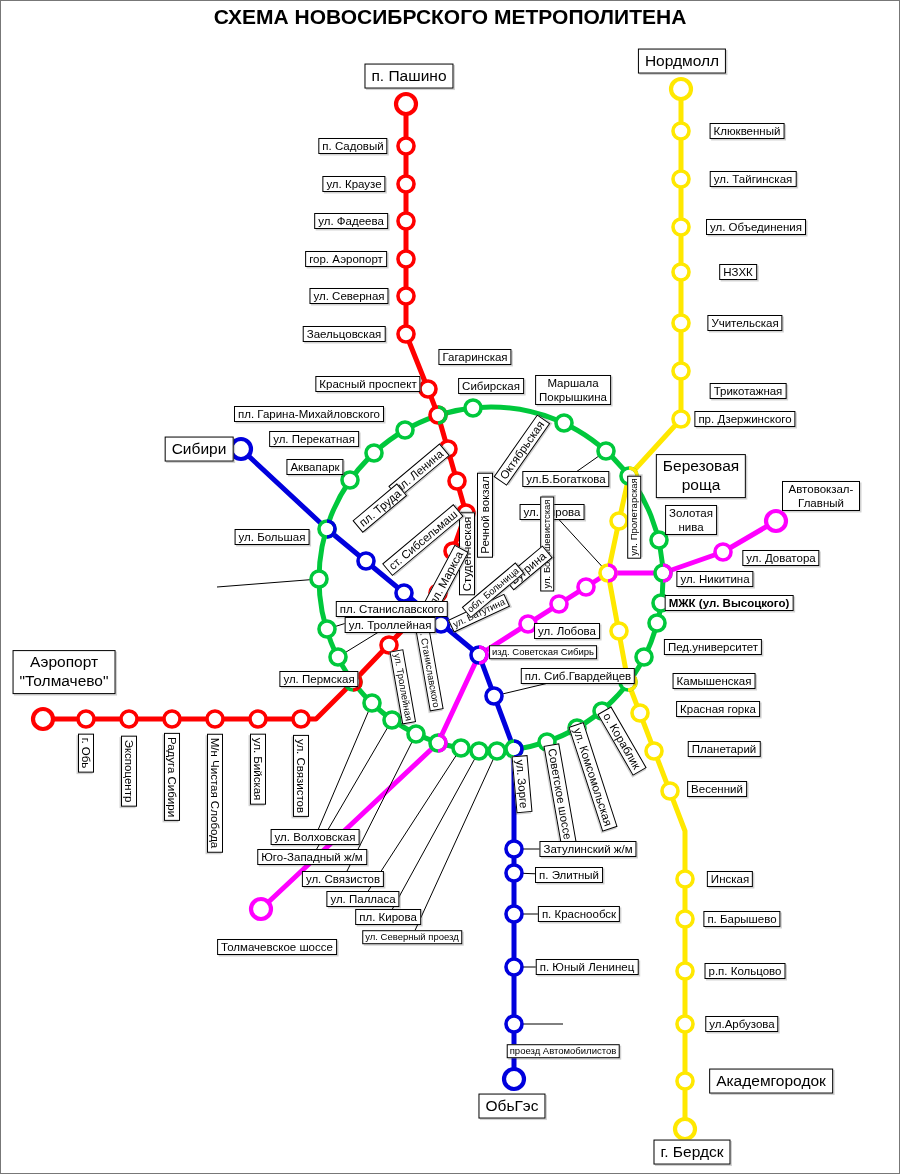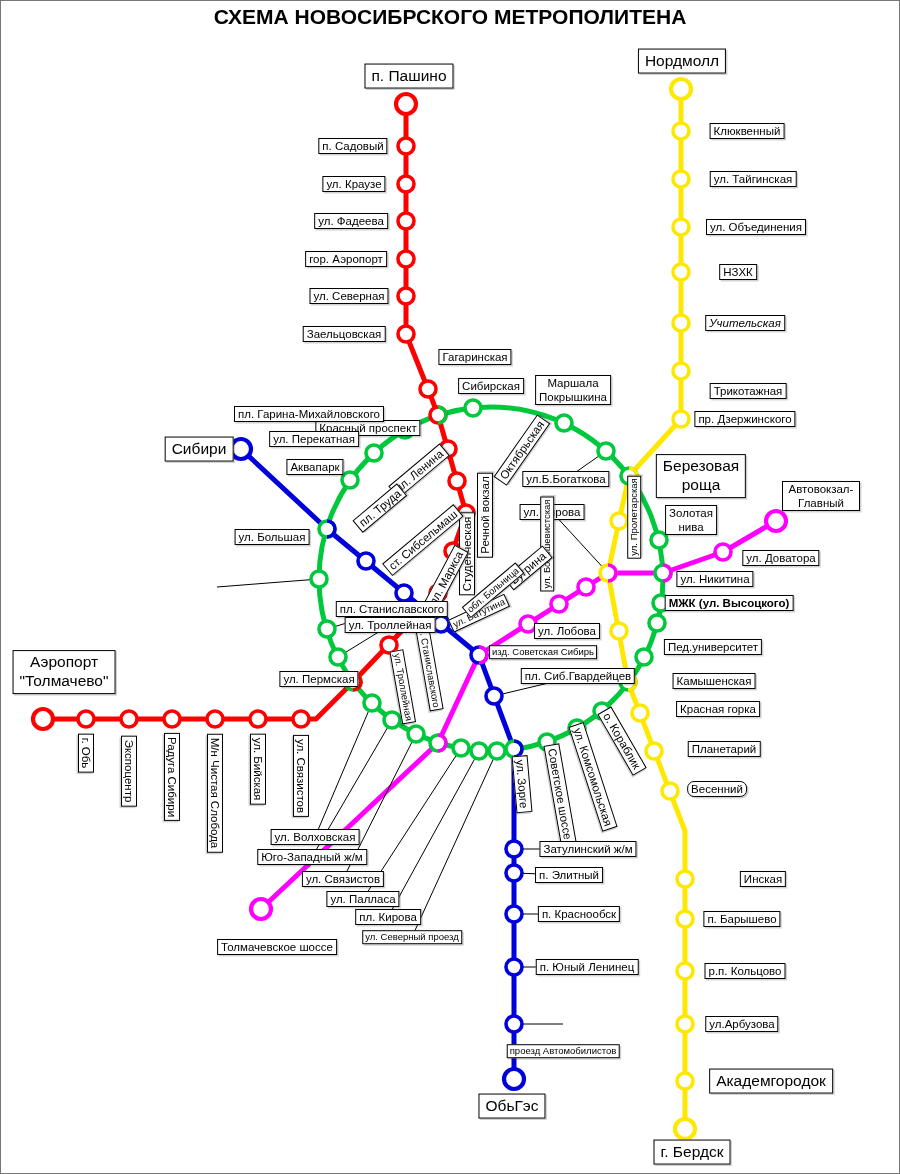--- a/index.html
+++ b/index.html
@@ -153,21 +153,21 @@
     </svg>
   <div id="labels">
       <div class="lbl lg" style="left: 408px; top: 75px; transform: translate(-50%, -50%) rotate(0deg);">п. Пашино</div>
       <div class="lbl md" style="left: 352px; top: 145px; transform: translate(-50%, -50%) rotate(0deg);">п. Садовый</div>
       <div class="lbl md" style="left: 353px; top: 183px; transform: translate(-50%, -50%) rotate(0deg);">ул. Краузе</div>
       <div class="lbl md" style="left: 350px; top: 220px; transform: translate(-50%, -50%) rotate(0deg);">ул. Фадеева</div>
       <div class="lbl md" style="left: 345px; top: 258px; transform: translate(-50%, -50%) rotate(0deg);">гор. Аэропорт</div>
       <div class="lbl md" style="left: 348px; top: 295px; transform: translate(-50%, -50%) rotate(0deg);">ул. Северная</div>
       <div class="lbl md" style="left: 343px; top: 333px; transform: translate(-50%, -50%) rotate(0deg);">Заельцовская</div>
       <div class="lbl md" style="left: 474px; top: 356px; transform: translate(-50%, -50%) rotate(0deg);">Гагаринская</div>
-      <div class="lbl md" style="left: 367px; top: 383px; transform: translate(-50%, -50%) rotate(0deg); margin-top: 44px;">Красный проспект</div>
+      <div class="lbl md" style="left: 367px; top: 383px; transform: translate(-50%, -50%) rotate(0deg);">Красный проспект</div>
       <div class="lbl md" style="left: 418px; top: 470px; transform: translate(-50%, -50%) rotate(-40deg);">пл. Ленина</div>
       <div class="lbl md" style="left: 521px; top: 449px; transform: translate(-50%, -50%) rotate(-55deg);">Октябрьская</div>
       <div class="lbl md" style="left: 484px; top: 514px; transform: translate(-50%, -50%) rotate(-90deg);">Речной вокзал</div>
       <div class="lbl md" style="left: 466px; top: 553px; transform: translate(-50%, -50%) rotate(-90deg);">Студенческая</div>
       <div class="lbl md" style="left: 445px; top: 577px; transform: translate(-50%, -50%) rotate(-62deg);">пл. Маркса</div>
       <div class="lbl sm" style="left: 428px; top: 664px; transform: translate(-50%, -50%) rotate(80deg);">пл. Станиславского</div>
       <div class="lbl sm" style="left: 402px; top: 686px; transform: translate(-50%, -50%) rotate(80deg);">ул. Троллейная</div>
       <div class="lbl md" style="left: 318px; top: 678px; transform: translate(-50%, -50%) rotate(0deg);">ул. Пермская</div>
       <div class="lbl md" style="left: 300px; top: 775px; transform: translate(-50%, -50%) rotate(90deg);">ул. Связистов</div>
       <div class="lbl md" style="left: 257px; top: 768px; transform: translate(-50%, -50%) rotate(90deg);">ул. Бийская</div>
@@ -215,30 +215,30 @@
       <div class="lbl md" style="left: 568px; top: 874px; transform: translate(-50%, -50%) rotate(0deg);">п. Элитный</div>
       <div class="lbl md" style="left: 578px; top: 913px; transform: translate(-50%, -50%) rotate(0deg);">п. Краснообск</div>
       <div class="lbl md" style="left: 586px; top: 966px; transform: translate(-50%, -50%) rotate(0deg);">п. Юный Ленинец</div>
       <div class="lbl sm" style="left: 562px; top: 1050px; transform: translate(-50%, -50%) rotate(0deg);">проезд Автомобилистов</div>
       <div class="lbl lg" style="left: 511px; top: 1105px; transform: translate(-50%, -50%) rotate(0deg);">ОбьГэс</div>
       <div class="lbl lg" style="left: 681px; top: 60px; transform: translate(-50%, -50%) rotate(0deg);">Нордмолл</div>
       <div class="lbl md" style="left: 746px; top: 130px; transform: translate(-50%, -50%) rotate(0deg);">Клюквенный</div>
       <div class="lbl md" style="left: 752px; top: 178px; transform: translate(-50%, -50%) rotate(0deg);">ул. Тайгинская</div>
       <div class="lbl md" style="left: 755px; top: 226px; transform: translate(-50%, -50%) rotate(0deg);">ул. Объединения</div>
       <div class="lbl md" style="left: 737px; top: 271px; transform: translate(-50%, -50%) rotate(0deg);">НЗХК</div>
-      <div class="lbl md" style="left: 744px; top: 322px; transform: translate(-50%, -50%) rotate(0deg); font-style: italic;">Учительская</div>
+      <div class="lbl md" style="left: 744px; top: 322px; transform: translate(-50%, -50%) rotate(0deg);">Учительская</div>
       <div class="lbl md" style="left: 747px; top: 370px; transform: translate(-50%, -50%) rotate(0deg); margin-top: 20px;">Трикотажная</div>
       <div class="lbl md" style="left: 744px; top: 418px; transform: translate(-50%, -50%) rotate(0deg);">пр. Дзержинского</div>
       <div class="lbl sm" style="left: 633px; top: 516px; transform: translate(-50%, -50%) rotate(-90deg);">ул. Пролетарская</div>
       <div class="lbl md" style="left: 551px; top: 511px; transform: translate(-50%, -50%) rotate(0deg);">ул. Кирова</div>
       <div class="lbl md" style="left: 566px; top: 630px; transform: translate(-50%, -50%) rotate(0deg);">ул. Лобова</div>
       <div class="lbl md" style="left: 717px; top: 708px; transform: translate(-50%, -50%) rotate(0deg);">Красная горка</div>
       <div class="lbl md" style="left: 723px; top: 748px; transform: translate(-50%, -50%) rotate(0deg);">Планетарий</div>
-      <div class="lbl md" style="left: 716px; top: 788px; transform: translate(-50%, -50%) rotate(0deg); border-radius: 7px;">Весенний</div>
-      <div class="lbl md" style="left: 729px; top: 878px; transform: translate(-50%, -50%) rotate(0deg); margin-left: 33px;">Инская</div>
+      <div class="lbl md" style="left: 716px; top: 788px; transform: translate(-50%, -50%) rotate(0deg);">Весенний</div>
+      <div class="lbl md" style="left: 729px; top: 878px; transform: translate(-50%, -50%) rotate(0deg);">Инская</div>
       <div class="lbl md" style="left: 741px; top: 918px; transform: translate(-50%, -50%) rotate(0deg);">п. Барышево</div>
       <div class="lbl md" style="left: 744px; top: 970px; transform: translate(-50%, -50%) rotate(0deg);">р.п. Кольцово</div>
       <div class="lbl md" style="left: 741px; top: 1023px; transform: translate(-50%, -50%) rotate(0deg);">ул.Арбузова</div>
       <div class="lbl lg" style="left: 770px; top: 1080px; transform: translate(-50%, -50%) rotate(0deg);">Академгородок</div>
       <div class="lbl lg" style="left: 691px; top: 1151px; transform: translate(-50%, -50%) rotate(0deg);">г. Бердск</div>
       <div class="lbl md" style="left: 820px; top: 495px; transform: translate(-50%, -50%) rotate(0deg);">Автовокзал-Главный</div>
       <div class="lbl md" style="left: 780px; top: 557px; transform: translate(-50%, -50%) rotate(0deg);">ул. Доватора</div>
       <div class="lbl sm" style="left: 546px; top: 543px; transform: translate(-50%, -50%) rotate(-90deg);">ул. Большевистская</div>
       <div class="lbl md" style="left: 527px; top: 567px; transform: translate(-50%, -50%) rotate(-40deg);">Бугрина</div>
       <div class="lbl sm" style="left: 492px; top: 589px; transform: translate(-50%, -50%) rotate(-40deg);">обл. Больница</div>

